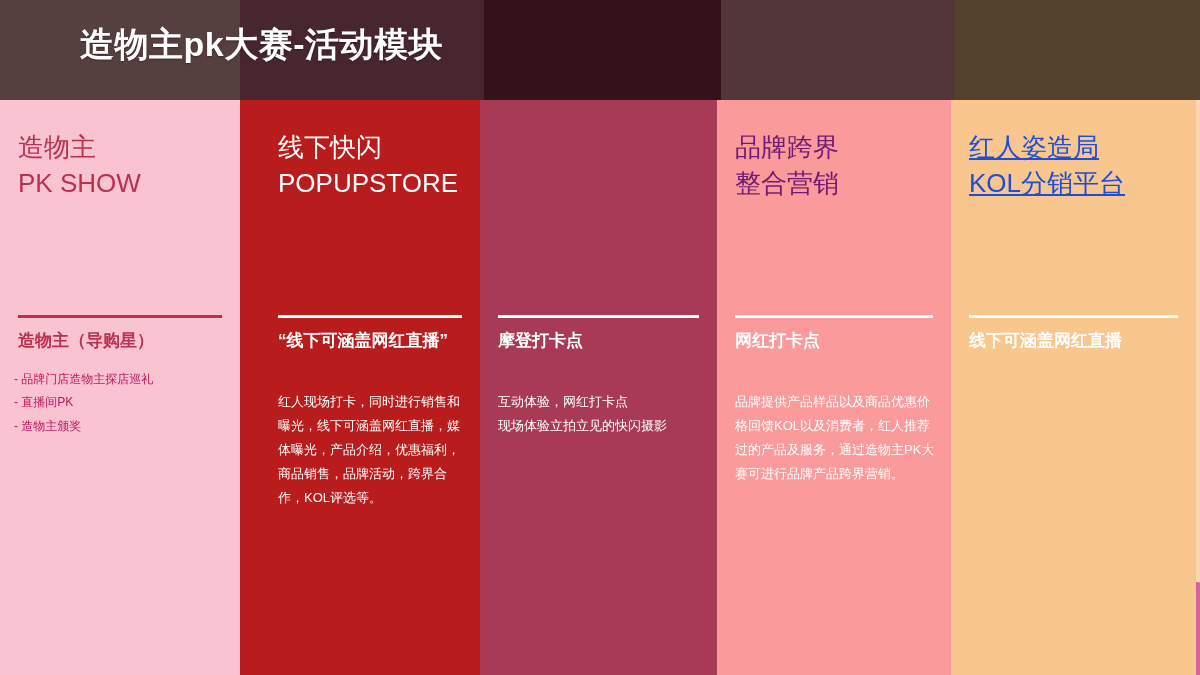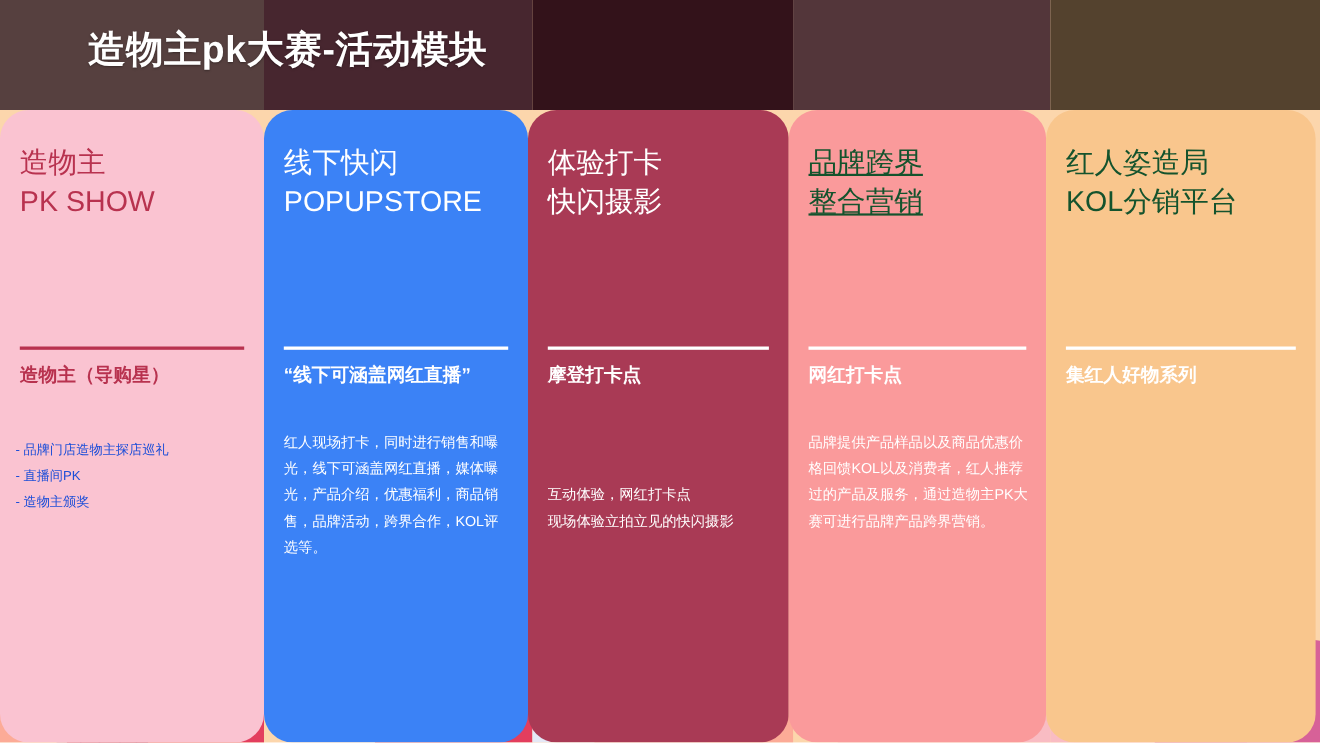--- a/index.html
+++ b/index.html
@@ -13,21 +13,21 @@
   .header-seg { height:100px; }
   .header-title {
     position:absolute; left:32px; top:22px; z-index:7;
     font-size:34px; font-weight:bold; color:#ffffff; letter-spacing:0.5px;
     text-shadow:0 1px 2px rgba(0,0,0,0.35);
     white-space:nowrap;
   }
 
   
   .cols { position:absolute; left:0; top:100px; width:1200px; height:575px; display:flex; z-index:2; }
-  .col { position:relative; height:575px; overflow:hidden;border-radius:26px; }
+  .col { position:relative; height:575px; overflow:hidden; }
   .col-inner { position:relative; z-index:3; padding:0 18px; height:100%; }
 
   .col-title {
     position:absolute; top:30px; left:18px; right:10px;
     font-size:26px; line-height:1.38; font-weight:normal;
     white-space:pre-line;
   }
   .col-divider { position:absolute; top:215px; left:18px; right:18px; height:3px; }
   .col-subtitle { position:absolute; top:228px; left:18px; right:10px; font-size:17px; font-weight:bold; line-height:1.5; }
 
@@ -47,65 +47,63 @@
 <div id="slide">
 
   <div class="cols">
 
     <div class="col" id="c0" style="width: 240px; background: rgb(250, 195, 209);">
       <div class="col-inner">
         <div class="col-title" style="color: rgb(184, 50, 79);">造物主
 PK SHOW</div>
         <div class="col-divider" style="background: rgb(184, 50, 79);"></div>
         <div class="col-subtitle" style="color: rgb(184, 50, 79);">造物主（导购星）</div>
-        <div class="col-bullets" style="color: #1d4ed8; margin-top: 30px;">
+        <div class="col-bullets" style="color: #be185d;">
           <div>- 品牌门店造物主探店巡礼</div>
           <div>- 直播间PK</div>
           <div>- 造物主颁奖</div>
         </div>
       </div>
     </div>
 
-    <div class="col" id="c1" style="width: 240px; background: #3b82f6;">
+    <div class="col" id="c1" style="width: 240px; background: #b91c1c; padding-left: 20px;">
       <div class="col-inner">
         <div class="col-title" style="color: rgb(255, 255, 255);">线下快闪
 POPUPSTORE</div>
         <div class="col-divider" style="background: rgb(255, 255, 255);"></div>
         <div class="col-subtitle" style="color: rgb(255, 255, 255);">“线下可涵盖网红直播”</div>
         <div class="col-body" style="color: rgb(255, 255, 255);">红人现场打卡，同时进行销售和曝光，线下可涵盖网红直播，媒体曝光，产品介绍，优惠福利，商品销售，品牌活动，跨界合作，KOL评选等。</div>
       </div>
     </div>
 
     <div class="col" id="c2" style="width: 237px; background: rgb(169, 58, 85);">
       <div class="col-inner">
-        <div class="col-title" style="color: rgb(255, 255, 255);">体验打卡
-快闪摄影</div>
         <div class="col-divider" style="background: rgb(255, 255, 255);"></div>
         <div class="col-subtitle" style="color: rgb(255, 255, 255);">摩登打卡点</div>
-        <div class="col-body" style="color: rgb(255, 255, 255); margin-top: 48px;">互动体验，网红打卡点
+        <div class="col-body" style="color: rgb(255, 255, 255);">互动体验，网红打卡点
 现场体验立拍立见的快闪摄影</div>
       </div>
     </div>
 
     <div class="col" id="c3" style="width: 234px; background: rgb(250, 154, 155);">
       <div class="col-inner">
-        <div class="col-title" style="color: #14532d; text-decoration: underline;">品牌跨界
+        <div class="col-title" style="color: #701a75;">品牌跨界
 整合营销</div>
         <div class="col-divider" style="background: rgb(255, 255, 255);"></div>
         <div class="col-subtitle" style="color: rgb(255, 255, 255);">网红打卡点</div>
         <div class="col-body" style="color: rgb(255, 255, 255);">品牌提供产品样品以及商品优惠价格回馈KOL以及消费者，红人推荐过的产品及服务，通过造物主PK大赛可进行品牌产品跨界营销。</div>
       </div>
     </div>
 
     <div class="col" id="c4" style="width: 245px; background: rgb(249, 198, 141);">
       <div class="col-inner">
-        <div class="col-title" style="color: #14532d;">红人姿造局
+        <div class="col-title" style="color: #1d4ed8; text-decoration: underline;">红人姿造局
 KOL分销平台</div>
         <div class="col-divider" style="background: rgb(255, 255, 255);"></div>
-        <div class="col-subtitle" style="color: rgb(255, 255, 255);">集红人好物系列</div>
+        <div class="col-subtitle" style="color: rgb(255, 255, 255);">线下可涵盖网红直播</div>
       </div>
     </div>
   </div>
 
   <svg class="deco" id="deco-svg" viewBox="0 0 1200 675">
     <defs>
       <clipPath id="clipC0">
           <rect x="0" y="100" width="240" height="575"></rect>
         </clipPath>
       <clipPath id="clipC1">

